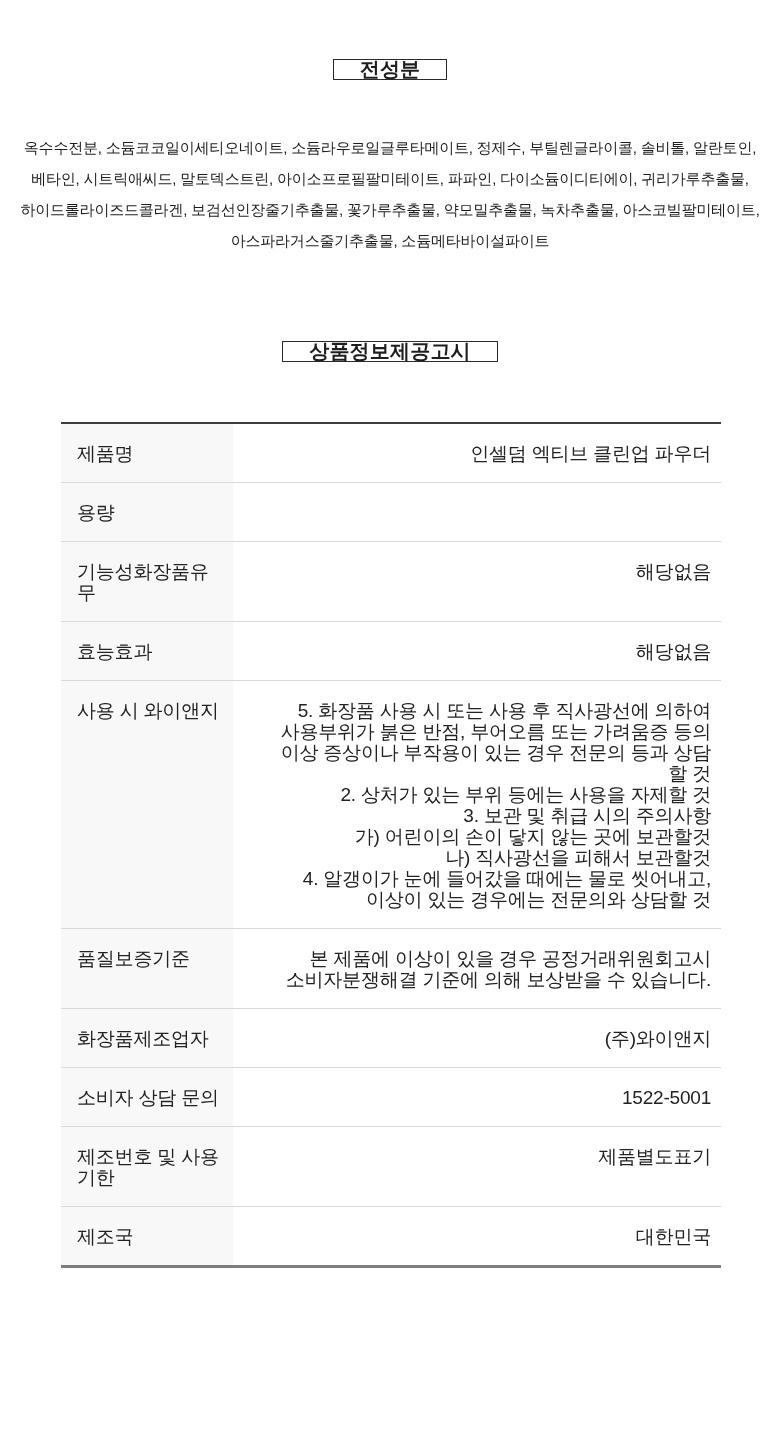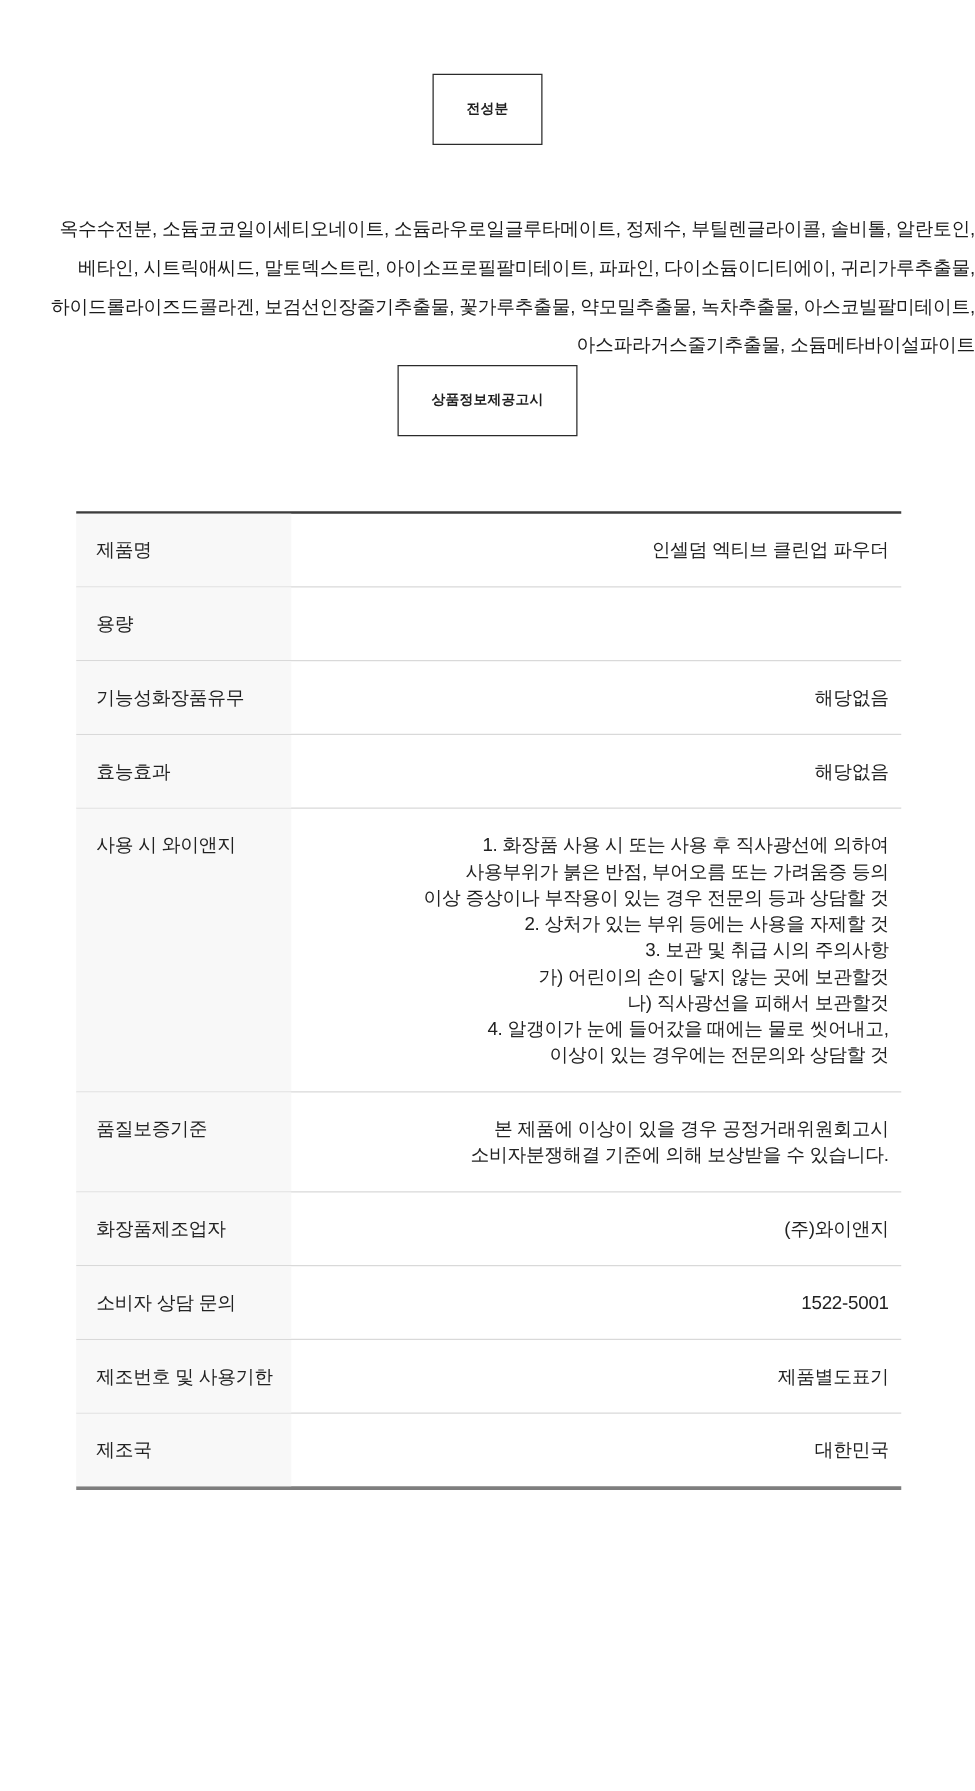--- a/index.html
+++ b/index.html
@@ -22,42 +22,42 @@
     width: 780px;
     min-height: 1433px;
     margin: 0 auto;
     background: var(--page-bg);
     padding-top: 59px;
   }
   .title-wrap { text-align: center; }
   .title-box {
     display: inline-block;
     border: 1px solid var(--box-border);
-    padding: 19px 26px;
-    font-size: 11px;
+    padding: 1px 26px;
+    font-size: 20px;
     font-weight: 600;
     letter-spacing: 0.2px;
     line-height: 17px;
     color: var(--text);
   }
   .ingredients-text {
     margin-top: 52px;
-    text-align: right;
+    text-align: center;
     font-size: 15px;
     line-height: 31px;
     letter-spacing: -0.2px;
     color: #1b1b1b;
   }
-  .notice-title-wrap { }
+  .notice-title-wrap { margin-top: 85px; }
   .info-table {
     width: 660px;
     margin: 60px auto 0 61px;
     border-top: 2px solid var(--table-top-border);
     border-bottom: 3px solid var(--table-bottom-border);
-    font-size: 15px;
+    font-size: 19px;
   }
   .info-row {
     display: flex;
     border-bottom: 1px solid var(--row-separator);
   }
   .info-row:last-child { border-bottom: none; }
   .info-label {
     width: 172px;
     flex: 0 0 172px;
     background: var(--label-bg);
@@ -113,21 +113,21 @@
     </div>
 
     <div class="info-row">
       <div class="info-label">효능효과</div>
       <div class="info-value">해당없음</div>
     </div>
 
 
     <div class="info-row">
       <div class="info-label">사용 시 와이앤지</div>
-      <div class="info-value">1. 화장품 사용 시 또는 사용 후 직사광선에 의하여
+      <div class="info-value">5. 화장품 사용 시 또는 사용 후 직사광선에 의하여
 사용부위가 붉은 반점, 부어오름 또는 가려움증 등의
 이상 증상이나 부작용이 있는 경우 전문의 등과 상담할 것
 2. 상처가 있는 부위 등에는 사용을 자제할 것
 3. 보관 및 취급 시의 주의사항
 가) 어린이의 손이 닿지 않는 곳에 보관할것
 나) 직사광선을 피해서 보관할것
 4. 알갱이가 눈에 들어갔을 때에는 물로 씻어내고,
 이상이 있는 경우에는 전문의와 상담할 것</div>
     </div>
 

